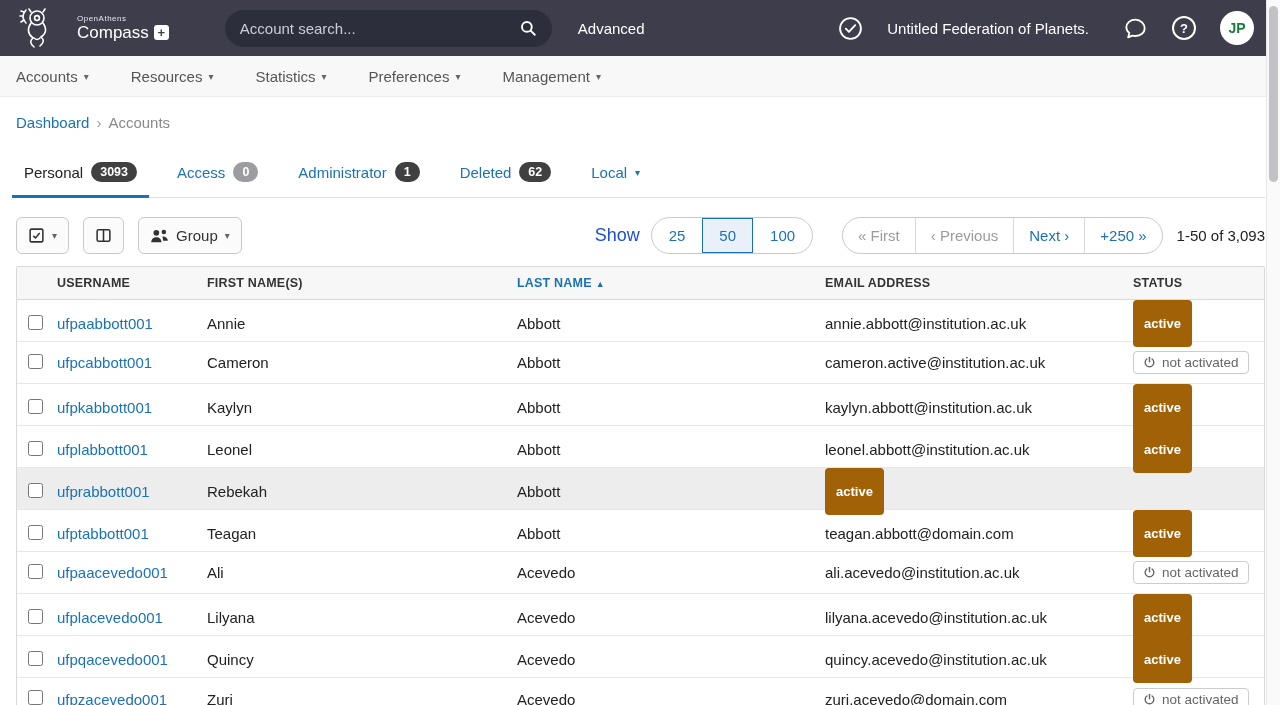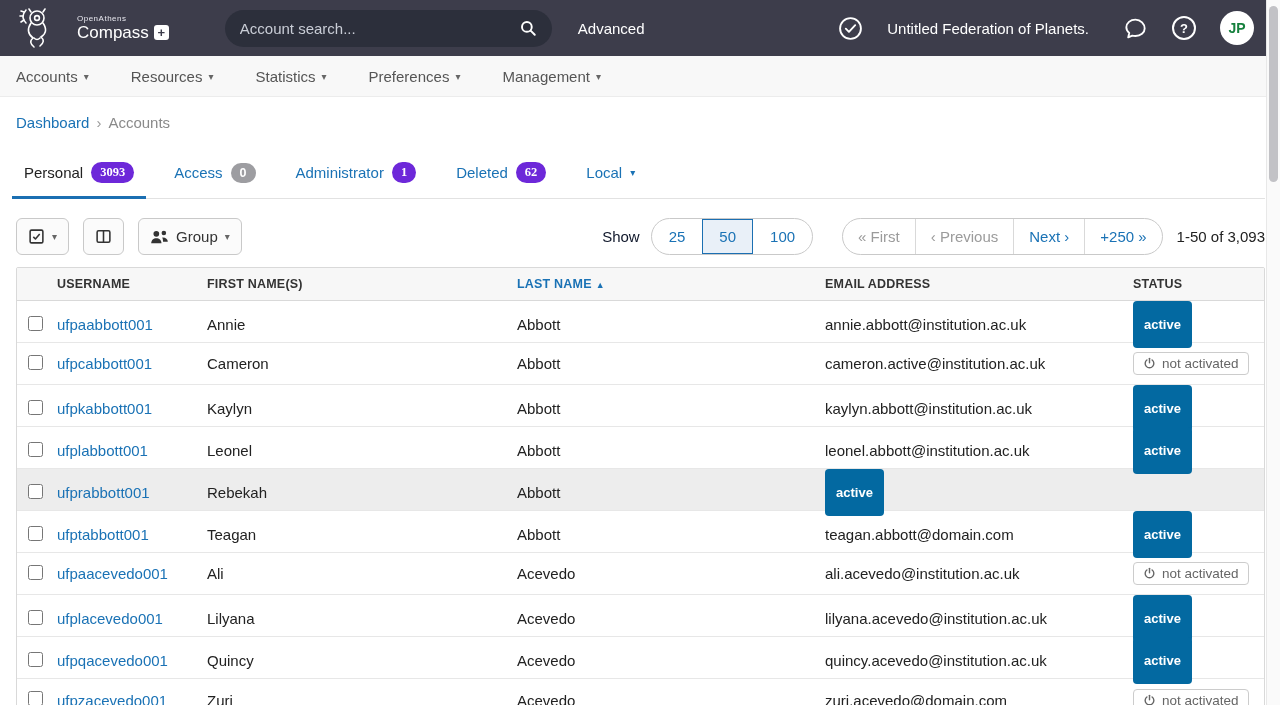--- a/index.html
+++ b/index.html
@@ -38,29 +38,29 @@
   .bc-sep { color:#9a9a9a; font-size:15px; }
   .bc-current { color:#8a8a8a; }
 
   
   .tabs { margin:31px 15px 0 12px; display:flex; border-bottom:1px solid #e2e2e2; }
   .tab { display:flex; align-items:center; gap:8px; font-size:15px; color:#1a72b5; padding:0 12px 13px;
     margin-right:16px; cursor:pointer; border-bottom:3px solid transparent; margin-bottom:-1px; }
   .tab.active { color:#222; border-bottom-color:#1b6fb2; }
   .tab-badge { color:#fff; font-size:12.5px; font-weight:bold; padding:3px 9px; border-radius:11px; min-width:22px;
     text-align:center; }
-  .tab-badge.blue { background:#6d28d9;font-family:Liberation Serif, serif; }
+  .tab-badge.blue { background:#404040; }
   .tab-badge.gray { background:#9d9da1; }
   .tab .caret { color:#1a72b5; }
 
   
   .toolbar { margin:19px 15px 0 16px; display:flex; align-items:center; }
   .tbtn { height:37px; background:#fbfbfb; border:1px solid #c9c9c9; border-radius:6px; display:inline-flex;
     align-items:center; gap:7px; padding:0 11px; margin-right:14px; color:#333; font-size:15px; cursor:pointer; }
-  .show-label { margin-left:auto; font-size:15px; color:#0f172a; margin-right:11px; }
+  .show-label { margin-left:auto; font-size:18px; color:#1d4ed8; margin-right:11px; }
   .pill-group { display:flex; align-items:stretch; border:1px solid #c9c9c9; border-radius:19px; height:37px;
     overflow:hidden; background:#fff; }
   .size-item { display:flex; align-items:center; padding:0 16px; font-size:15px; color:#1a72b5; cursor:pointer;
     border:1px solid transparent; }
   .size-item.selected { border-color:#1b6fb2; background:#e9f0f8; }
   .pagination { margin-left:29px; }
   .pg-item { display:flex; align-items:center; padding:0 15px; font-size:15px; color:#1a72b5; cursor:pointer;
     border-left:1px solid #d9d9d9; }
   .pg-item:first-of-type { border-left:none; }
   .pg-item.disabled { color:#9b9b9b; cursor:default; }
@@ -72,21 +72,21 @@
   .thead { height:33px; background:#f7f7f7; border-bottom:1px solid #d9d9d9; font-size:12.5px; font-weight:bold;
     color:#333; letter-spacing:.2px; }
   .th.sorted { color:#1a72b5; cursor:pointer; }
   .sort-arrow { font-size:9px; margin-left:4px; }
   .trow { height:42px; border-bottom:1px solid #e7e7e7; font-size:15px; background:#fff; }
   .trow:last-child { border-bottom:none; }
   .trow.highlighted { background:#ededed; }
   .cb-cell { padding-left:11px; }
   .cb-cell input { width:15px; height:15px; cursor:pointer; }
   .username { color:#1a72b5; cursor:pointer; }
-  .badge-active { display:inline-block; background:#0369a1; color:#fff; font-size:13px; font-weight:bold;
+  .badge-active { display:inline-block; background:#a16207; color:#fff; font-size:13px; font-weight:bold;
     padding:16px 11px; border-radius:4px; }
   .badge-notact { display:inline-flex; align-items:center; gap:6px; background:#fff; color:#666; font-size:13.5px;
     border:1px solid #ccc; padding:3px 9px; border-radius:4px; }
 
   
   .scrollbar { position:absolute; top:0; right:0; width:14px; height:705px; background:#fafafa;
     border-left:1px solid #e8e8e8; }
   .scroll-thumb { position:absolute; top:6px; left:2px; width:9px; height:176px; background:#c2c2c6; border-radius:6px; }
 </style>
 </head>

